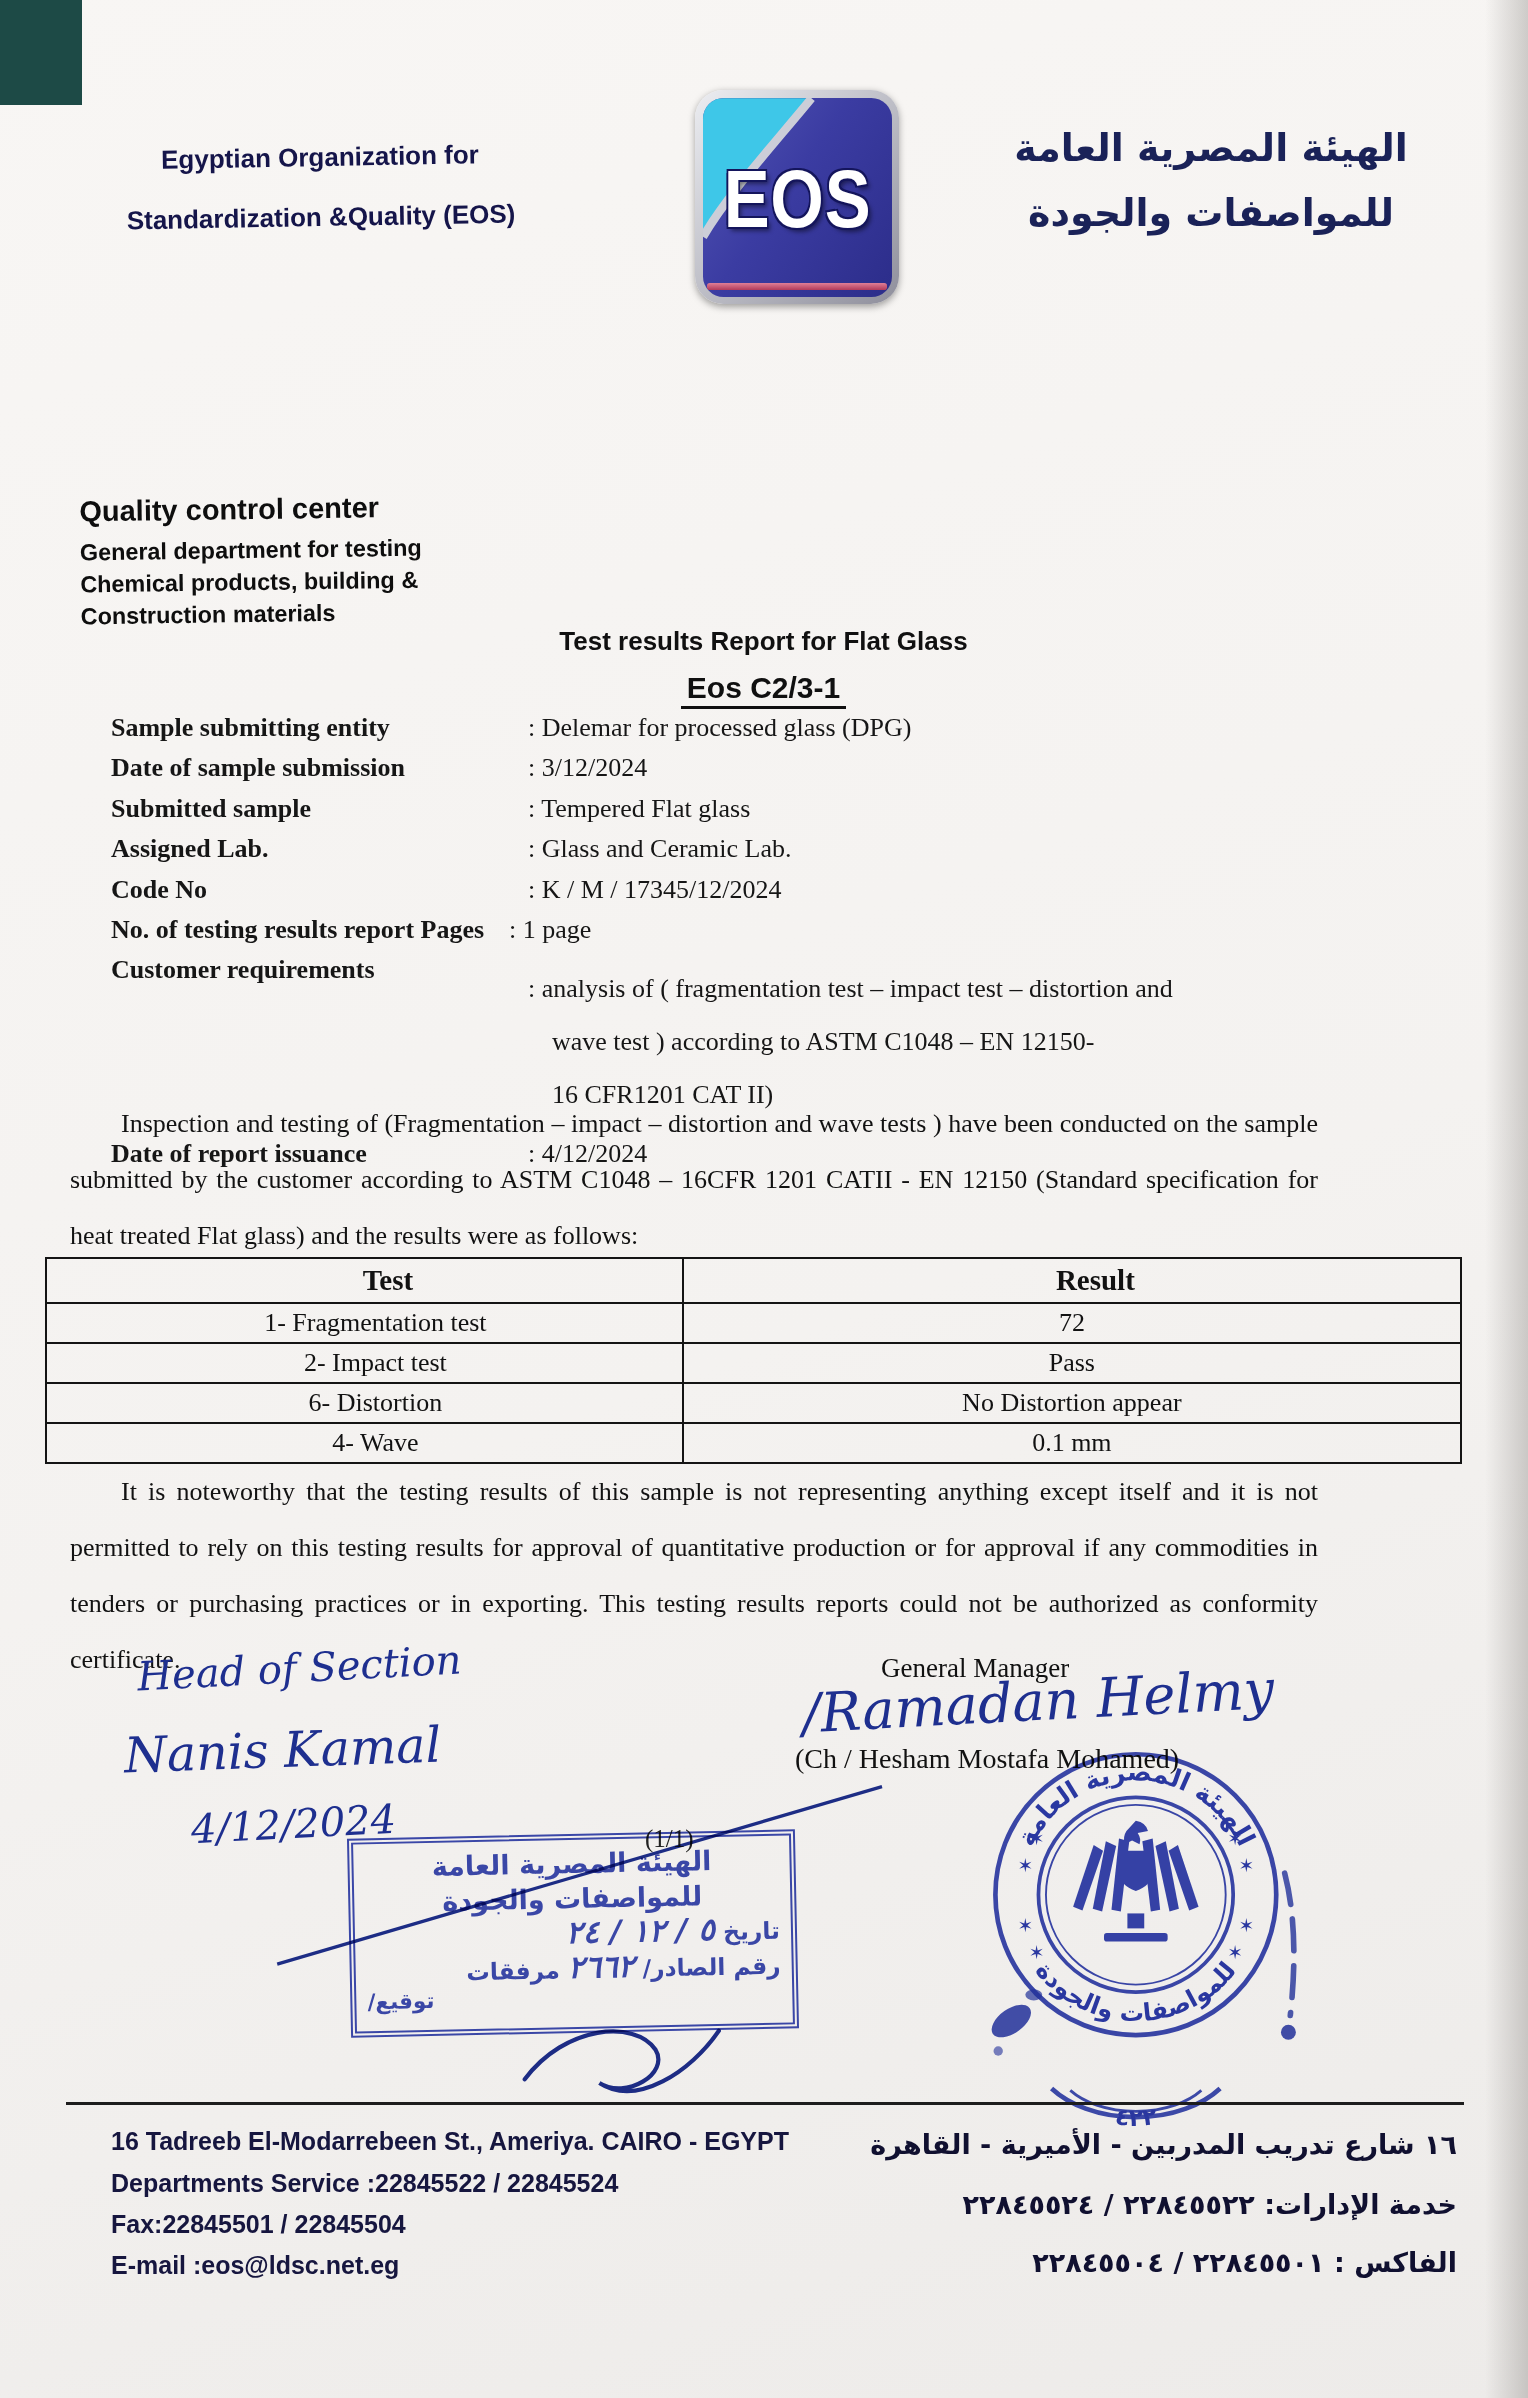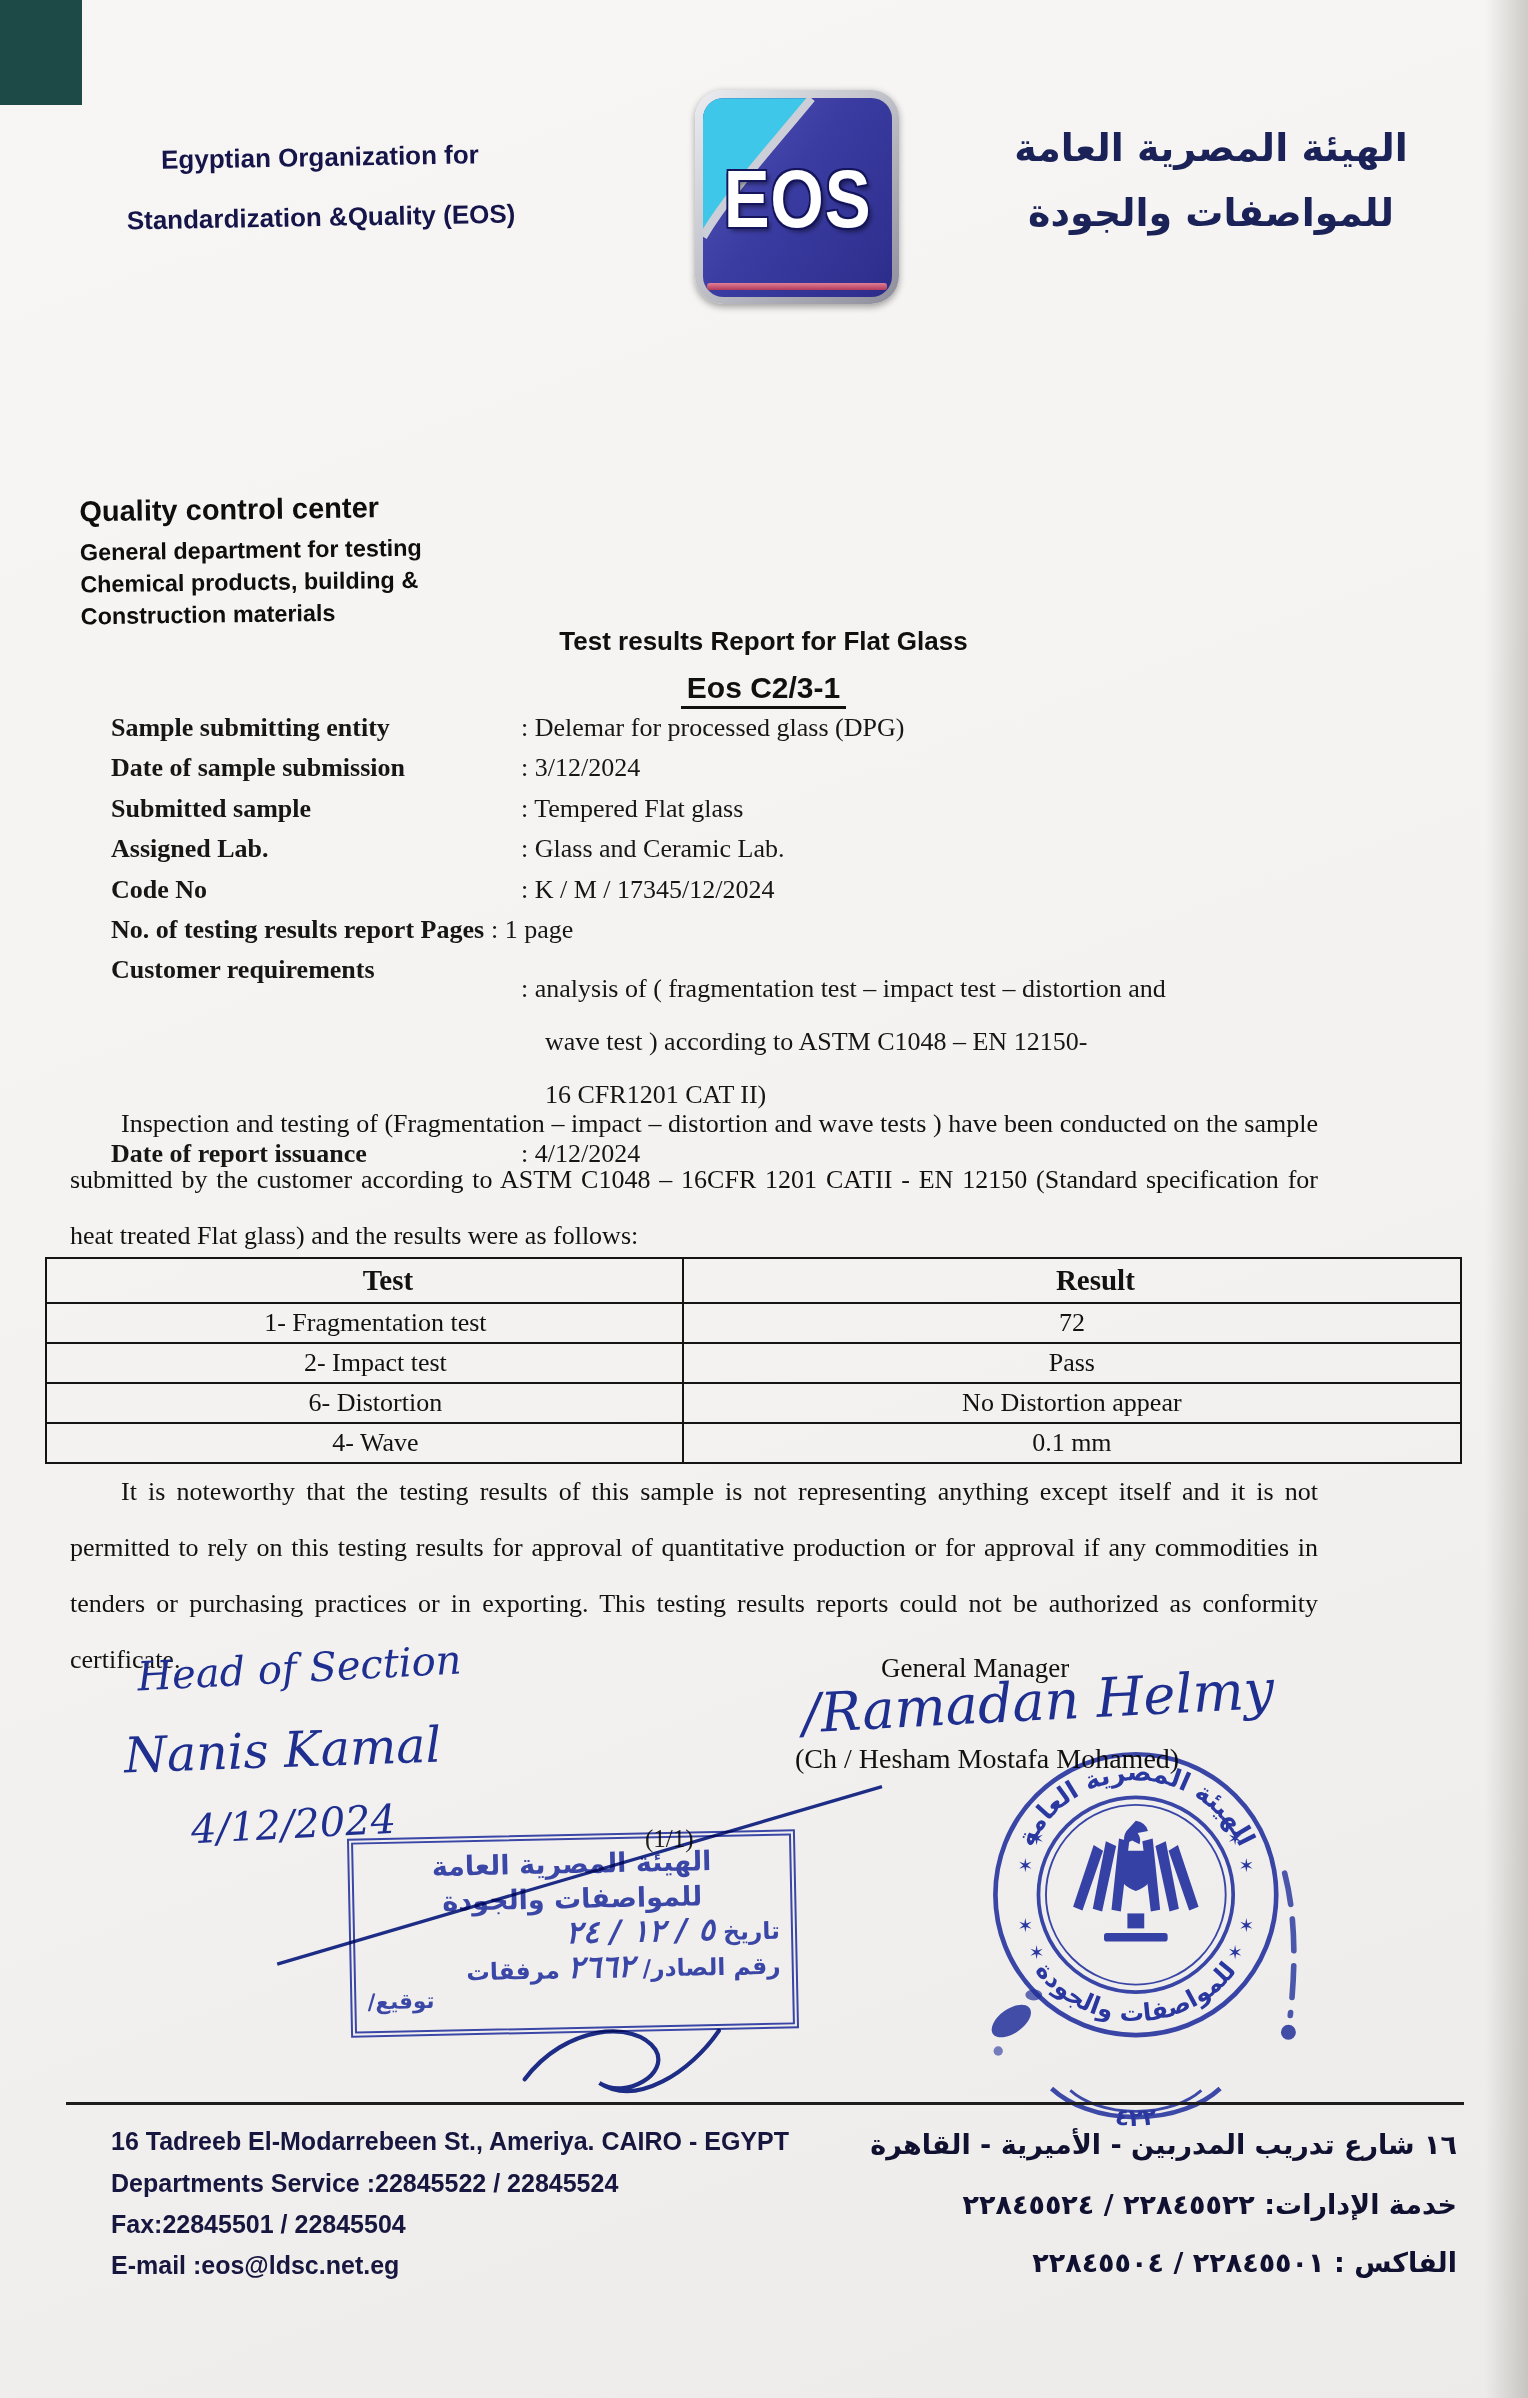--- a/index.html
+++ b/index.html
@@ -37,23 +37,23 @@
   .dept .l1{font-size:29px;margin-bottom:7.5px;}
   .dept .ln{font-size:23.4px;line-height:32px;}
   
   .title1{left:159px;top:626px;width:1209px;text-align:center;font-family:"Liberation Sans",sans-serif;
           font-weight:bold;font-size:26px;color:#101010;}
   .title2{left:159px;top:671px;width:1209px;text-align:center;font-family:"Liberation Sans",sans-serif;
           font-weight:bold;font-size:30px;color:#101010;}
   .title2 span{border-bottom:3.7px solid #101010;padding:0 5.6px 1.9px 5.6px;}
   
   .details{left:111px;top:712px;width:1340px;font-size:26px;}
-  .drow{display:flex;margin-bottom:9.4px;line-height:31px;}
+  .drow{display:flex;margin-bottom:9.4px;line-height:31px;gap:7px;}
   .dlbl{font-weight:bold;width:410px;flex:none;}
-  .dlbl.auto{width:auto;margin-right:7px;}
+  .dlbl.auto{width:auto;margin-right:18px;}
   .dval{white-space:nowrap;}
   .dval .vl{line-height:37px;margin-top:16px;}
   .dval .ind{padding-right:0;padding-left:24px;}
   .drow.last{margin-top:25px;}
   
   .para{left:70px;width:1248px;text-align:justify;font-size:26px;line-height:56px;text-indent:51px;color:#121212;}
   .p-intro{top:1096px;}
   .p-disc{top:1464px;}
   
   .rtable{left:45px;top:1257px;width:1417px;border:2.8px solid #141414;border-collapse:collapse;

